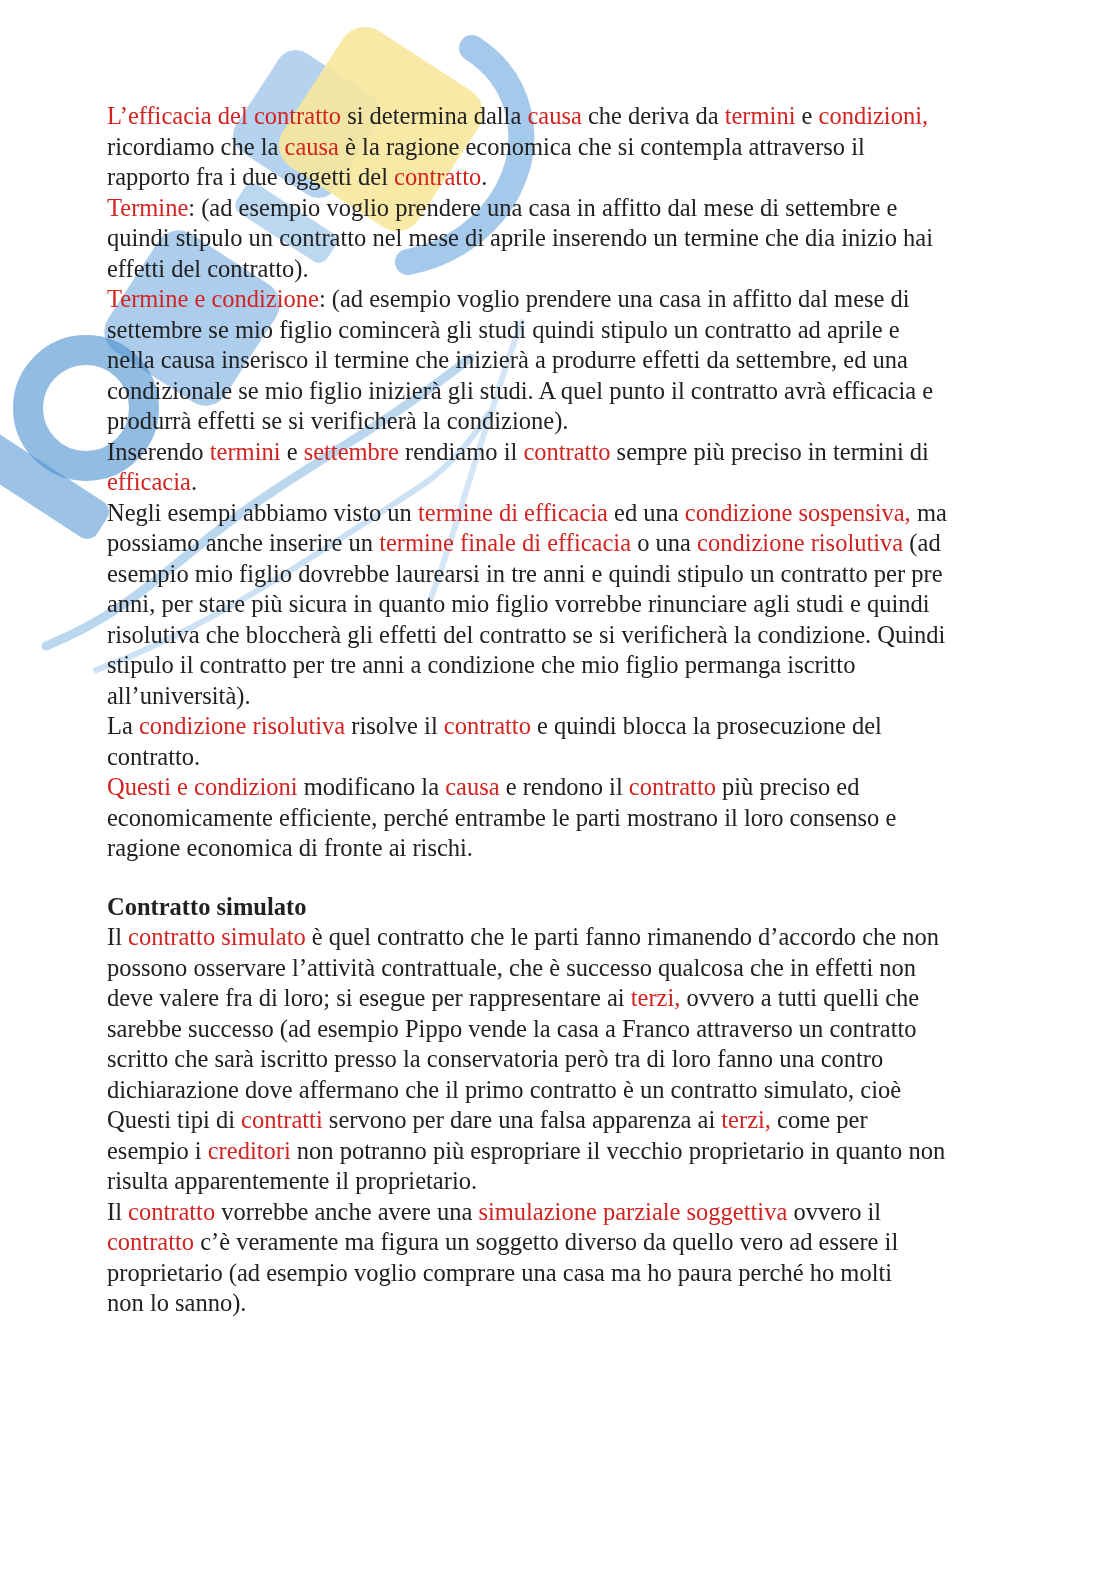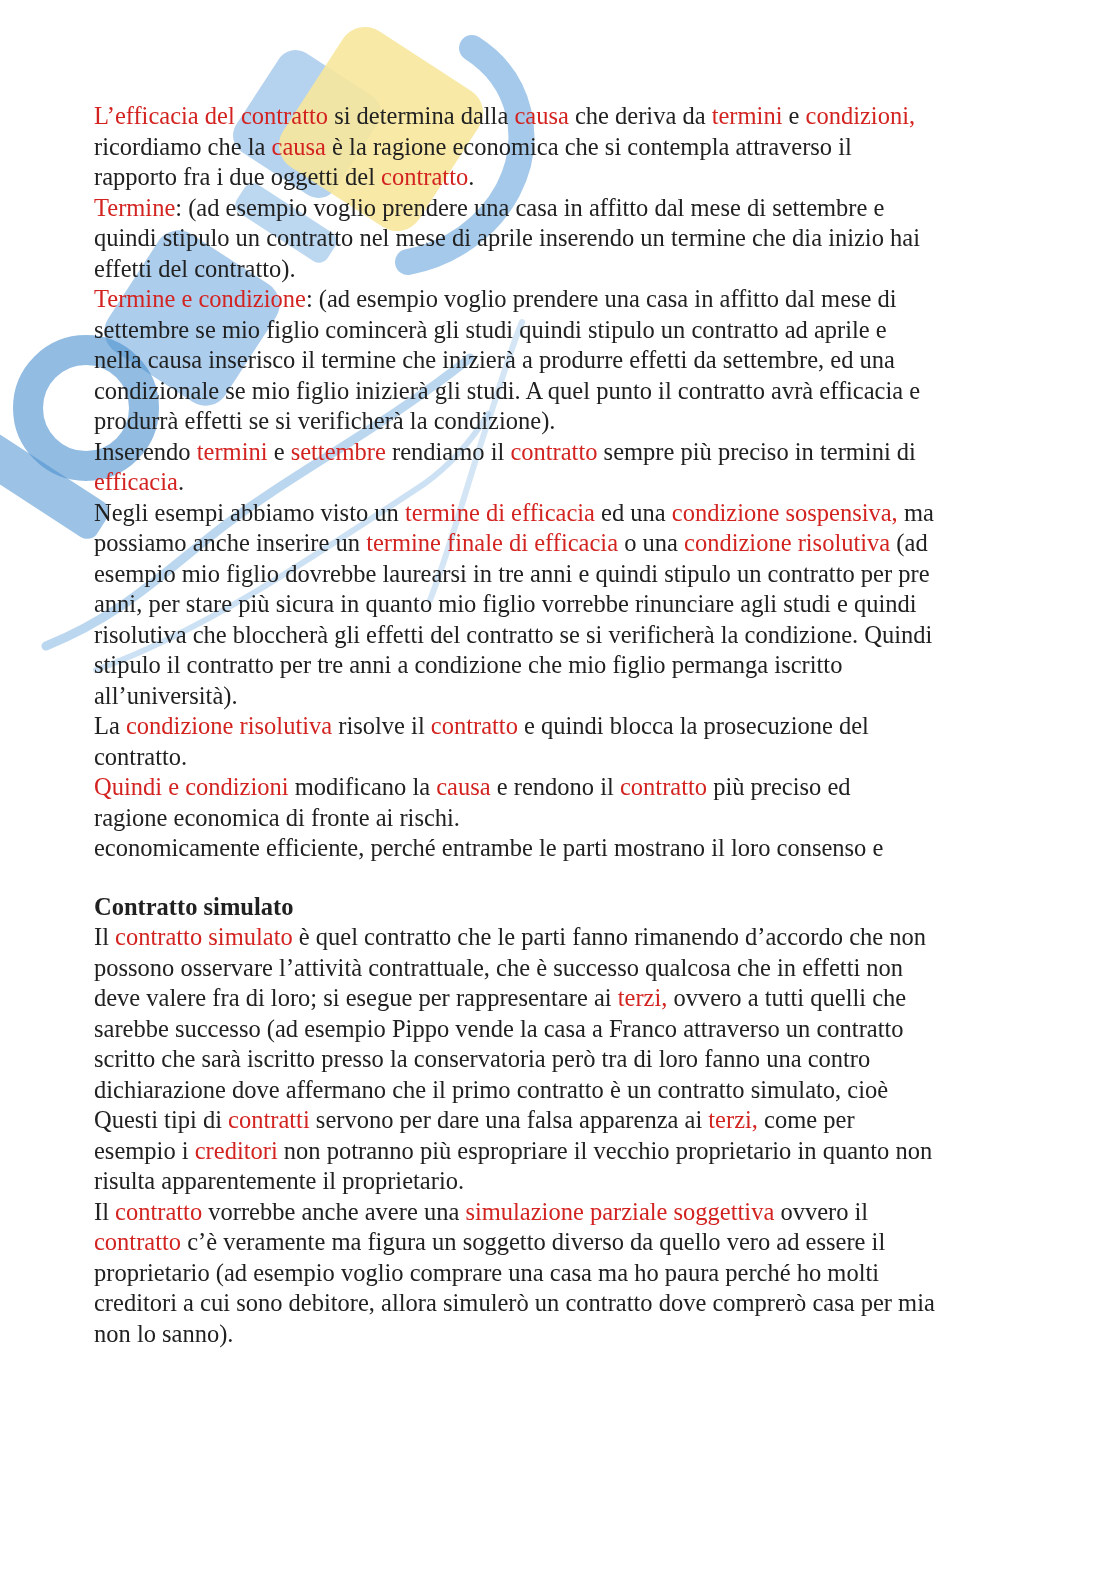--- a/index.html
+++ b/index.html
@@ -18,21 +18,21 @@
   }
   .watermark{
     position:absolute;
     left:0;
     top:10px;
     z-index:1;
     pointer-events:none;
   }
   .doc{
     position:absolute;
-    left:94px;
+    left:107px;
     top:101px;
     width:915px;
     z-index:2;
     font-family:"Liberation Serif","DejaVu Serif",serif;
     font-size:24.5px;
     color:var(--ink);
   }
   .line{
     height:30.5px;
     line-height:30.5px;
@@ -83,33 +83,32 @@
       <div class="line"><span class="red">efficacia</span><span>.</span></div>
       <div class="line"><span>Negli esempi abbiamo visto un </span><span class="red">termine di efficacia</span><span> ed una </span><span class="red">condizione sospensiva,</span><span> ma</span></div>
       <div class="line"><span>possiamo anche inserire un </span><span class="red">termine finale di efficacia</span><span> o una </span><span class="red">condizione risolutiva</span><span> (ad</span></div>
       <div class="line"><span>esempio mio figlio dovrebbe laurearsi in tre anni e quindi stipulo un contratto per pre</span></div>
       <div class="line"><span>anni, per stare più sicura in quanto mio figlio vorrebbe rinunciare agli studi e quindi</span></div>
       <div class="line"><span>risolutiva che bloccherà gli effetti del contratto se si verificherà la condizione. Quindi</span></div>
       <div class="line"><span>stipulo il contratto per tre anni a condizione che mio figlio permanga iscritto</span></div>
       <div class="line"><span>all’università).</span></div>
       <div class="line"><span>La </span><span class="red">condizione risolutiva</span><span> risolve il </span><span class="red">contratto</span><span> e quindi blocca la prosecuzione del</span></div>
       <div class="line"><span>contratto.</span></div>
-      <div class="line"><span class="red">Quindi e condizioni</span><span> modificano la </span><span class="red">causa</span><span> e rendono il </span><span class="red">contratto</span><span> più preciso ed</span></div>
+      <div class="line"><span class="red">Questi e condizioni</span><span> modificano la </span><span class="red">causa</span><span> e rendono il </span><span class="red">contratto</span><span> più preciso ed</span></div>
+      <div class="line"><span>economicamente efficiente, perché entrambe le parti mostrano il loro consenso e</span></div>
       <div class="line"><span>ragione economica di fronte ai rischi.</span></div>
-      <div class="line"><span>economicamente efficiente, perché entrambe le parti mostrano il loro consenso e</span></div>
       <div class="line heading"><span>Contratto simulato</span></div>
       <div class="line"><span>Il </span><span class="red">contratto simulato</span><span> è quel contratto che le parti fanno rimanendo d’accordo che non</span></div>
       <div class="line"><span>possono osservare l’attività contrattuale, che è successo qualcosa che in effetti non</span></div>
       <div class="line"><span>deve valere fra di loro; si esegue per rappresentare ai </span><span class="red">terzi,</span><span> ovvero a tutti quelli che</span></div>
       <div class="line"><span>sarebbe successo (ad esempio Pippo vende la casa a Franco attraverso un contratto</span></div>
       <div class="line"><span>scritto che sarà iscritto presso la conservatoria però tra di loro fanno una contro</span></div>
       <div class="line"><span>dichiarazione dove affermano che il primo contratto è un contratto simulato, cioè</span></div>
       <div class="line"><span>Questi tipi di </span><span class="red">contratti</span><span> servono per dare una falsa apparenza ai </span><span class="red">terzi,</span><span> come per</span></div>
       <div class="line"><span>esempio i </span><span class="red">creditori</span><span> non potranno più espropriare il vecchio proprietario in quanto non</span></div>
       <div class="line"><span>risulta apparentemente il proprietario.</span></div>
       <div class="line"><span>Il </span><span class="red">contratto</span><span> vorrebbe anche avere una </span><span class="red">simulazione parziale soggettiva</span><span> ovvero il</span></div>
       <div class="line"><span class="red">contratto</span><span> c’è veramente ma figura un soggetto diverso da quello vero ad essere il</span></div>
       <div class="line"><span>proprietario (ad esempio voglio comprare una casa ma ho paura perché ho molti</span></div>
-      <div class="line"><span>creditori a cui sono debitore, allora simulerò un contratto dove comprerò casa per mia</span></div>
       <div class="line"><span>non lo sanno).</span></div>
     </div>
 
 </div>
 
 </body></html>

